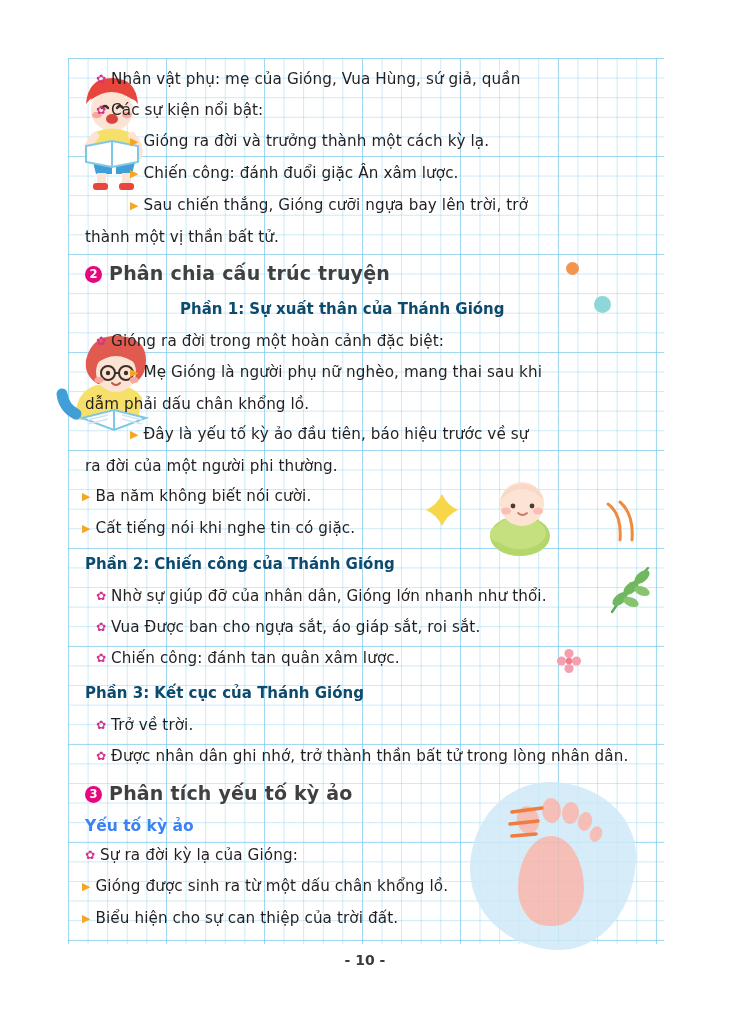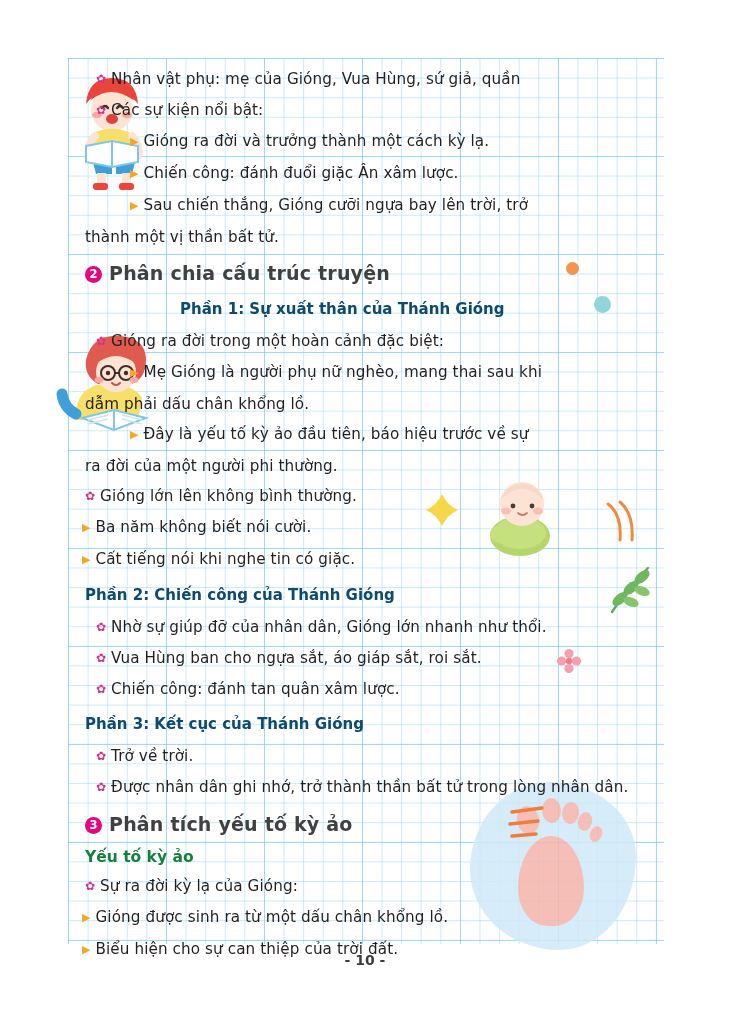--- a/index.html
+++ b/index.html
@@ -111,21 +111,21 @@
     margin-right: 7px;
     position: relative;
     top: -2px;
   }
   .h-part {
     color: #0c4a6e;
     font-weight: bold;
     font-size: 15px;
   }
   .h-sub {
-    color: #15803d;
+    color: #3b82f6;
     font-weight: bold;
     font-size: 15.5px;
   }
 
   .big-line { line-height: 34px; }
 
   
   #pagenum {
     position: absolute;
     left: 0;
@@ -343,38 +343,35 @@
     </div>
     <div class="line ind0">
       <span class="body-txt">dẫm phải dấu chân khổng lồ.</span>
     </div>
     <div class="line ind2">
       <span class="b-tri">▶</span><span class="body-txt">Đây là yếu tố kỳ ảo đầu tiên, báo hiệu trước về sự</span>
     </div>
     <div class="line ind0">
       <span class="body-txt">ra đời của một người phi thường.</span>
     </div>
-    <div class="line ind0">
-      <span class="b-flower">✿</span><span class="body-txt">Gióng lớn lên không bình thường.</span>
-    </div>
     <div class="line ind0" style="padding-left:14px;">
       <span class="b-tri">▶</span><span class="body-txt">Ba năm không biết nói cười.</span>
     </div>
     <div class="line ind0" style="padding-left:14px;">
       <span class="b-tri">▶</span><span class="body-txt">Cất tiếng nói khi nghe tin có giặc.</span>
     </div>
 
     <div class="line ind0 big-line" style="margin-top:2px;">
       <span class="h-part">Phần 2: Chiến công của Thánh Gióng</span>
     </div>
     <div class="line ind1">
       <span class="b-flower">✿</span><span class="body-txt">Nhờ sự giúp đỡ của nhân dân, Gióng lớn nhanh như thổi.</span>
     </div>
     <div class="line ind1">
-      <span class="b-flower">✿</span><span class="body-txt">Vua Hùng ban cho ngựa sắt, áo giáp sắt, roi sắt.</span>
+      <span class="b-flower">✿</span><span class="body-txt">Vua Được ban cho ngựa sắt, áo giáp sắt, roi sắt.</span>
     </div>
     <div class="line ind1">
       <span class="b-flower">✿</span><span class="body-txt">Chiến công: đánh tan quân xâm lược.</span>
     </div>
 
     <div class="line ind0 big-line" style="margin-top:2px;">
       <span class="h-part">Phần 3: Kết cục của Thánh Gióng</span>
     </div>
     <div class="line ind1">
       <span class="b-flower">✿</span><span class="body-txt">Trở về trời.</span>

